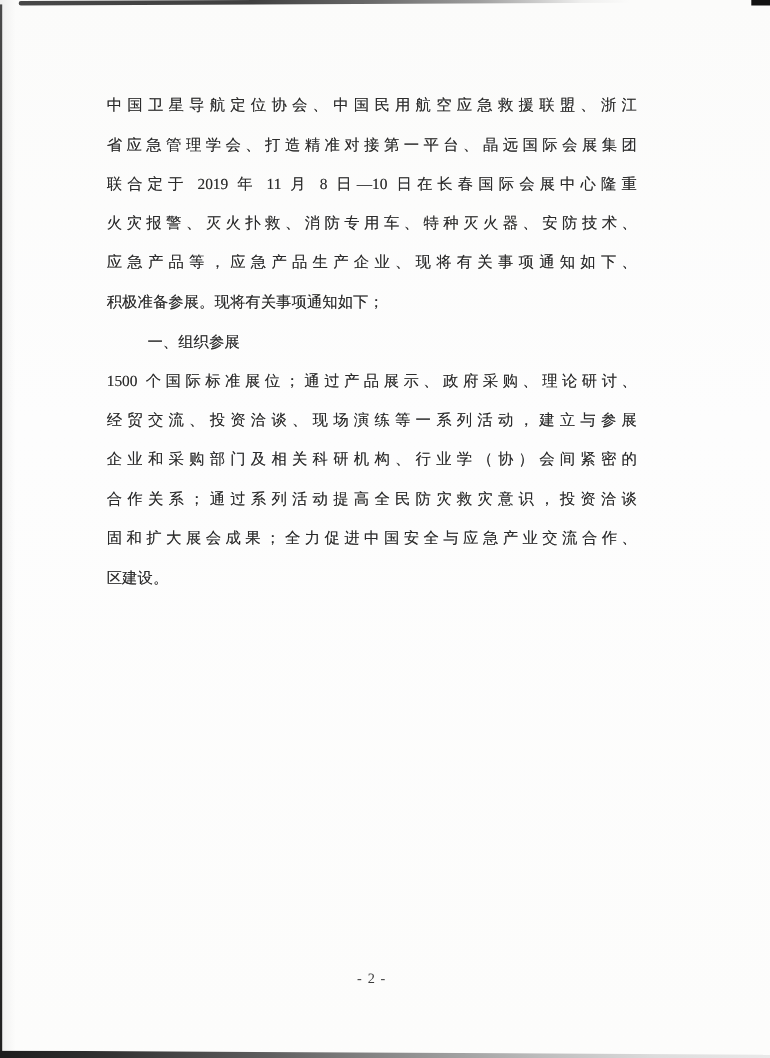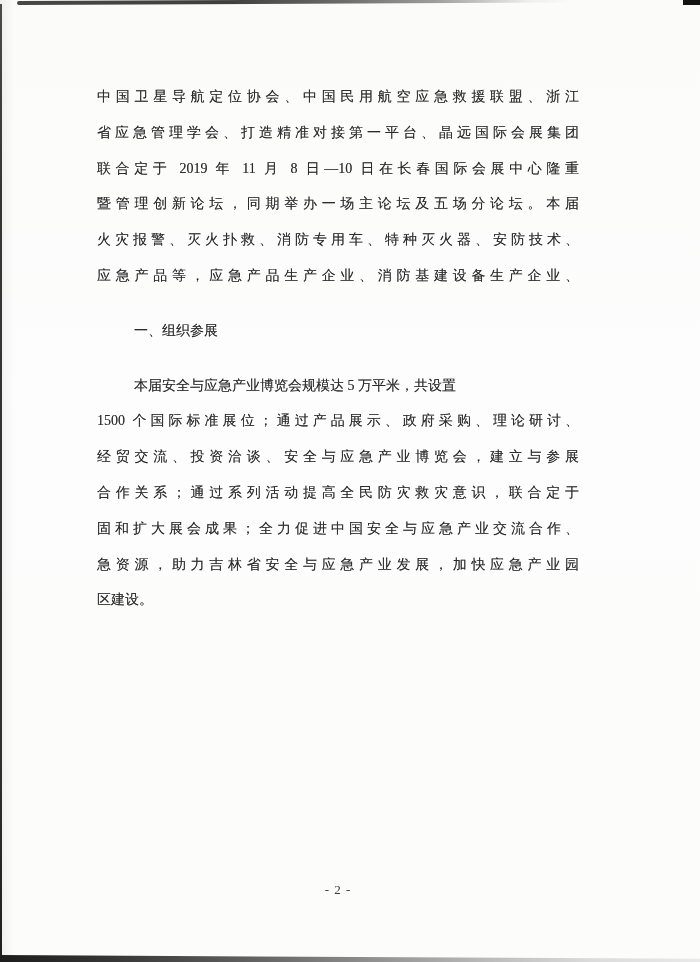--- a/index.html
+++ b/index.html
@@ -73,21 +73,20 @@
     overflow: visible;
   }
   .line.full {
     white-space: normal;
     text-align: justify;
     text-align-last: justify;
     overflow: hidden;
   }
   .line.indent {
     padding-left: 37px;
-    margin-top: 19px;
   }
   .page-number {
     position: absolute;
     top: 882px;
     left: 0;
     width: 676px;
     text-align: center;
     font-size: 13px;
     letter-spacing: 1px;
     color: #3a3a3a;
@@ -106,45 +105,44 @@
 
   <div class="text-block">
 
       <div class="line full">中国卫星导航定位协会、中国民用航空应急救援联盟、浙江</div>
 
       <div class="line full">省应急管理学会、打造精准对接第一平台、晶远国际会展集团</div>
 
       <div class="line full">联合定于 2019 年 11 月 8 日—10 日在长春国际会展中心隆重</div>
 
 
-      <div class="line full">暨管理创新论坛，同期举办一场主论坛及五场分论坛。本届</div>
 
 
 
       <div class="line full">火灾报警、灭火扑救、消防专用车、特种灭火器、安防技术、</div>
 
-      <div class="line full">应急产品等，应急产品生产企业、消防基建设备生产企业、</div>
+      <div class="line full">应急产品等，应急产品生产企业、现将有关事项通知如下、</div>
 
 
+      <div class="line">积极准备参展。现将有关事项通知如下；</div>
 
       <div class="line indent">一、组织参展</div>
 
-      <div class="line indent">本届安全与应急产业博览会规模达 5 万平米，共设置</div>
 
       <div class="line full">1500 个国际标准展位；通过产品展示、政府采购、理论研讨、</div>
 
-      <div class="line full">经贸交流、投资洽谈、安全与应急产业博览会，建立与参展</div>
+      <div class="line full">经贸交流、投资洽谈、现场演练等一系列活动，建立与参展</div>
 
+      <div class="line full">企业和采购部门及相关科研机构、行业学（协）会间紧密的</div>
 
-      <div class="line full">合作关系；通过系列活动提高全民防灾救灾意识，联合定于</div>
+      <div class="line full">合作关系；通过系列活动提高全民防灾救灾意识，投资洽谈</div>
 
       <div class="line full">固和扩大展会成果；全力促进中国安全与应急产业交流合作、</div>
 
 
-      <div class="line full">急资源，助力吉林省安全与应急产业发展，加快应急产业园</div>
 
       <div class="line">区建设。</div>
 
     </div>
 
   <div class="page-number">- 2 -</div>
 
 </div>
 
 </body></html>

